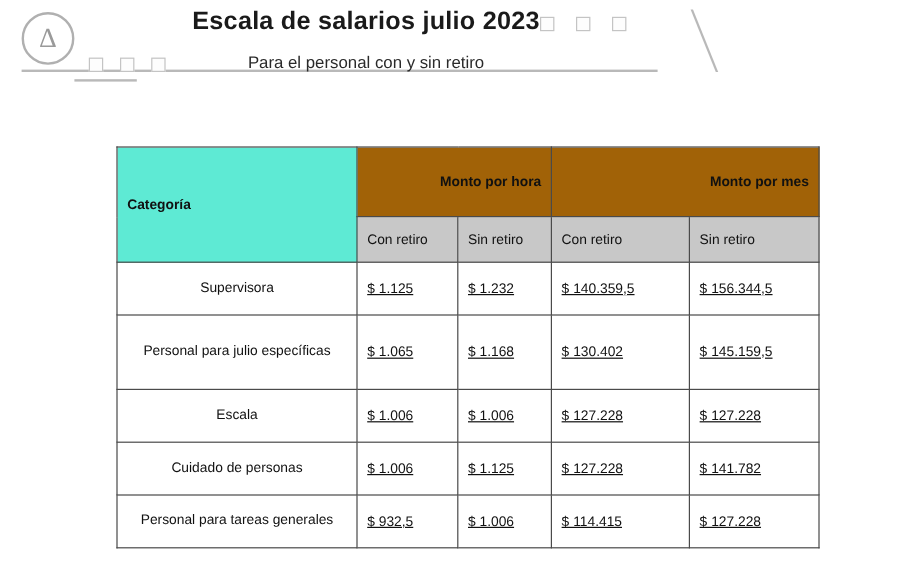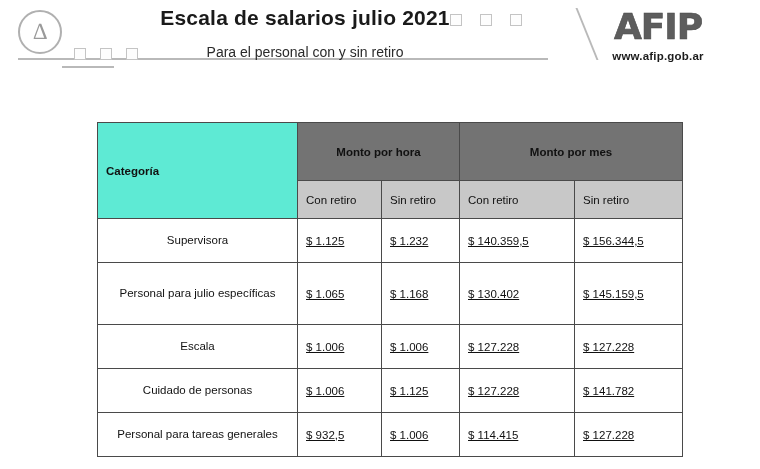--- a/index.html
+++ b/index.html
@@ -147,23 +147,23 @@
   }
   table.salary th, table.salary td {
     border: 1px solid #4a4a4a;
     padding: 0 8px;
     font-size: 11.5px;
     color: #111;
     vertical-align: middle;
     box-sizing: border-box;
   }
   th.group-head {
-    background: #737373;
-    font-weight: bold;
-    text-align: center;
+    background: #a16207;
+    font-weight: bold;
+    text-align: right;
     height: 58px;
     font-size: 12px;
   }
   th.cat-head {
     background: #5eead4;
     font-weight: bold;
     text-align: left;
     font-size: 12px;
     height: 96px;
     vertical-align: bottom;
@@ -213,27 +213,23 @@
     <span class="sq"></span>
     <span class="sq"></span>
   </div>
 
   <div class="squares-right">
     <span class="sq"></span>
     <span class="sq"></span>
     <span class="sq"></span>
   </div>
 
-  <div class="title-main">Escala de salarios julio 2021</div>
+  <div class="title-main">Escala de salarios julio 2023</div>
   <div class="title-sub">Para el personal con y sin retiro</div>
 
-  <div class="afip-logo">
-    <div class="afip-word">AFIP</div>
-    <div class="afip-url">www.afip.gob.ar</div>
-  </div>
 </div>
 
 <div class="table-wrap">
   <table class="salary">
     <colgroup>
       <col class="col-cat">
       <col class="col-a">
       <col class="col-b">
       <col class="col-c">
       <col class="col-d">

